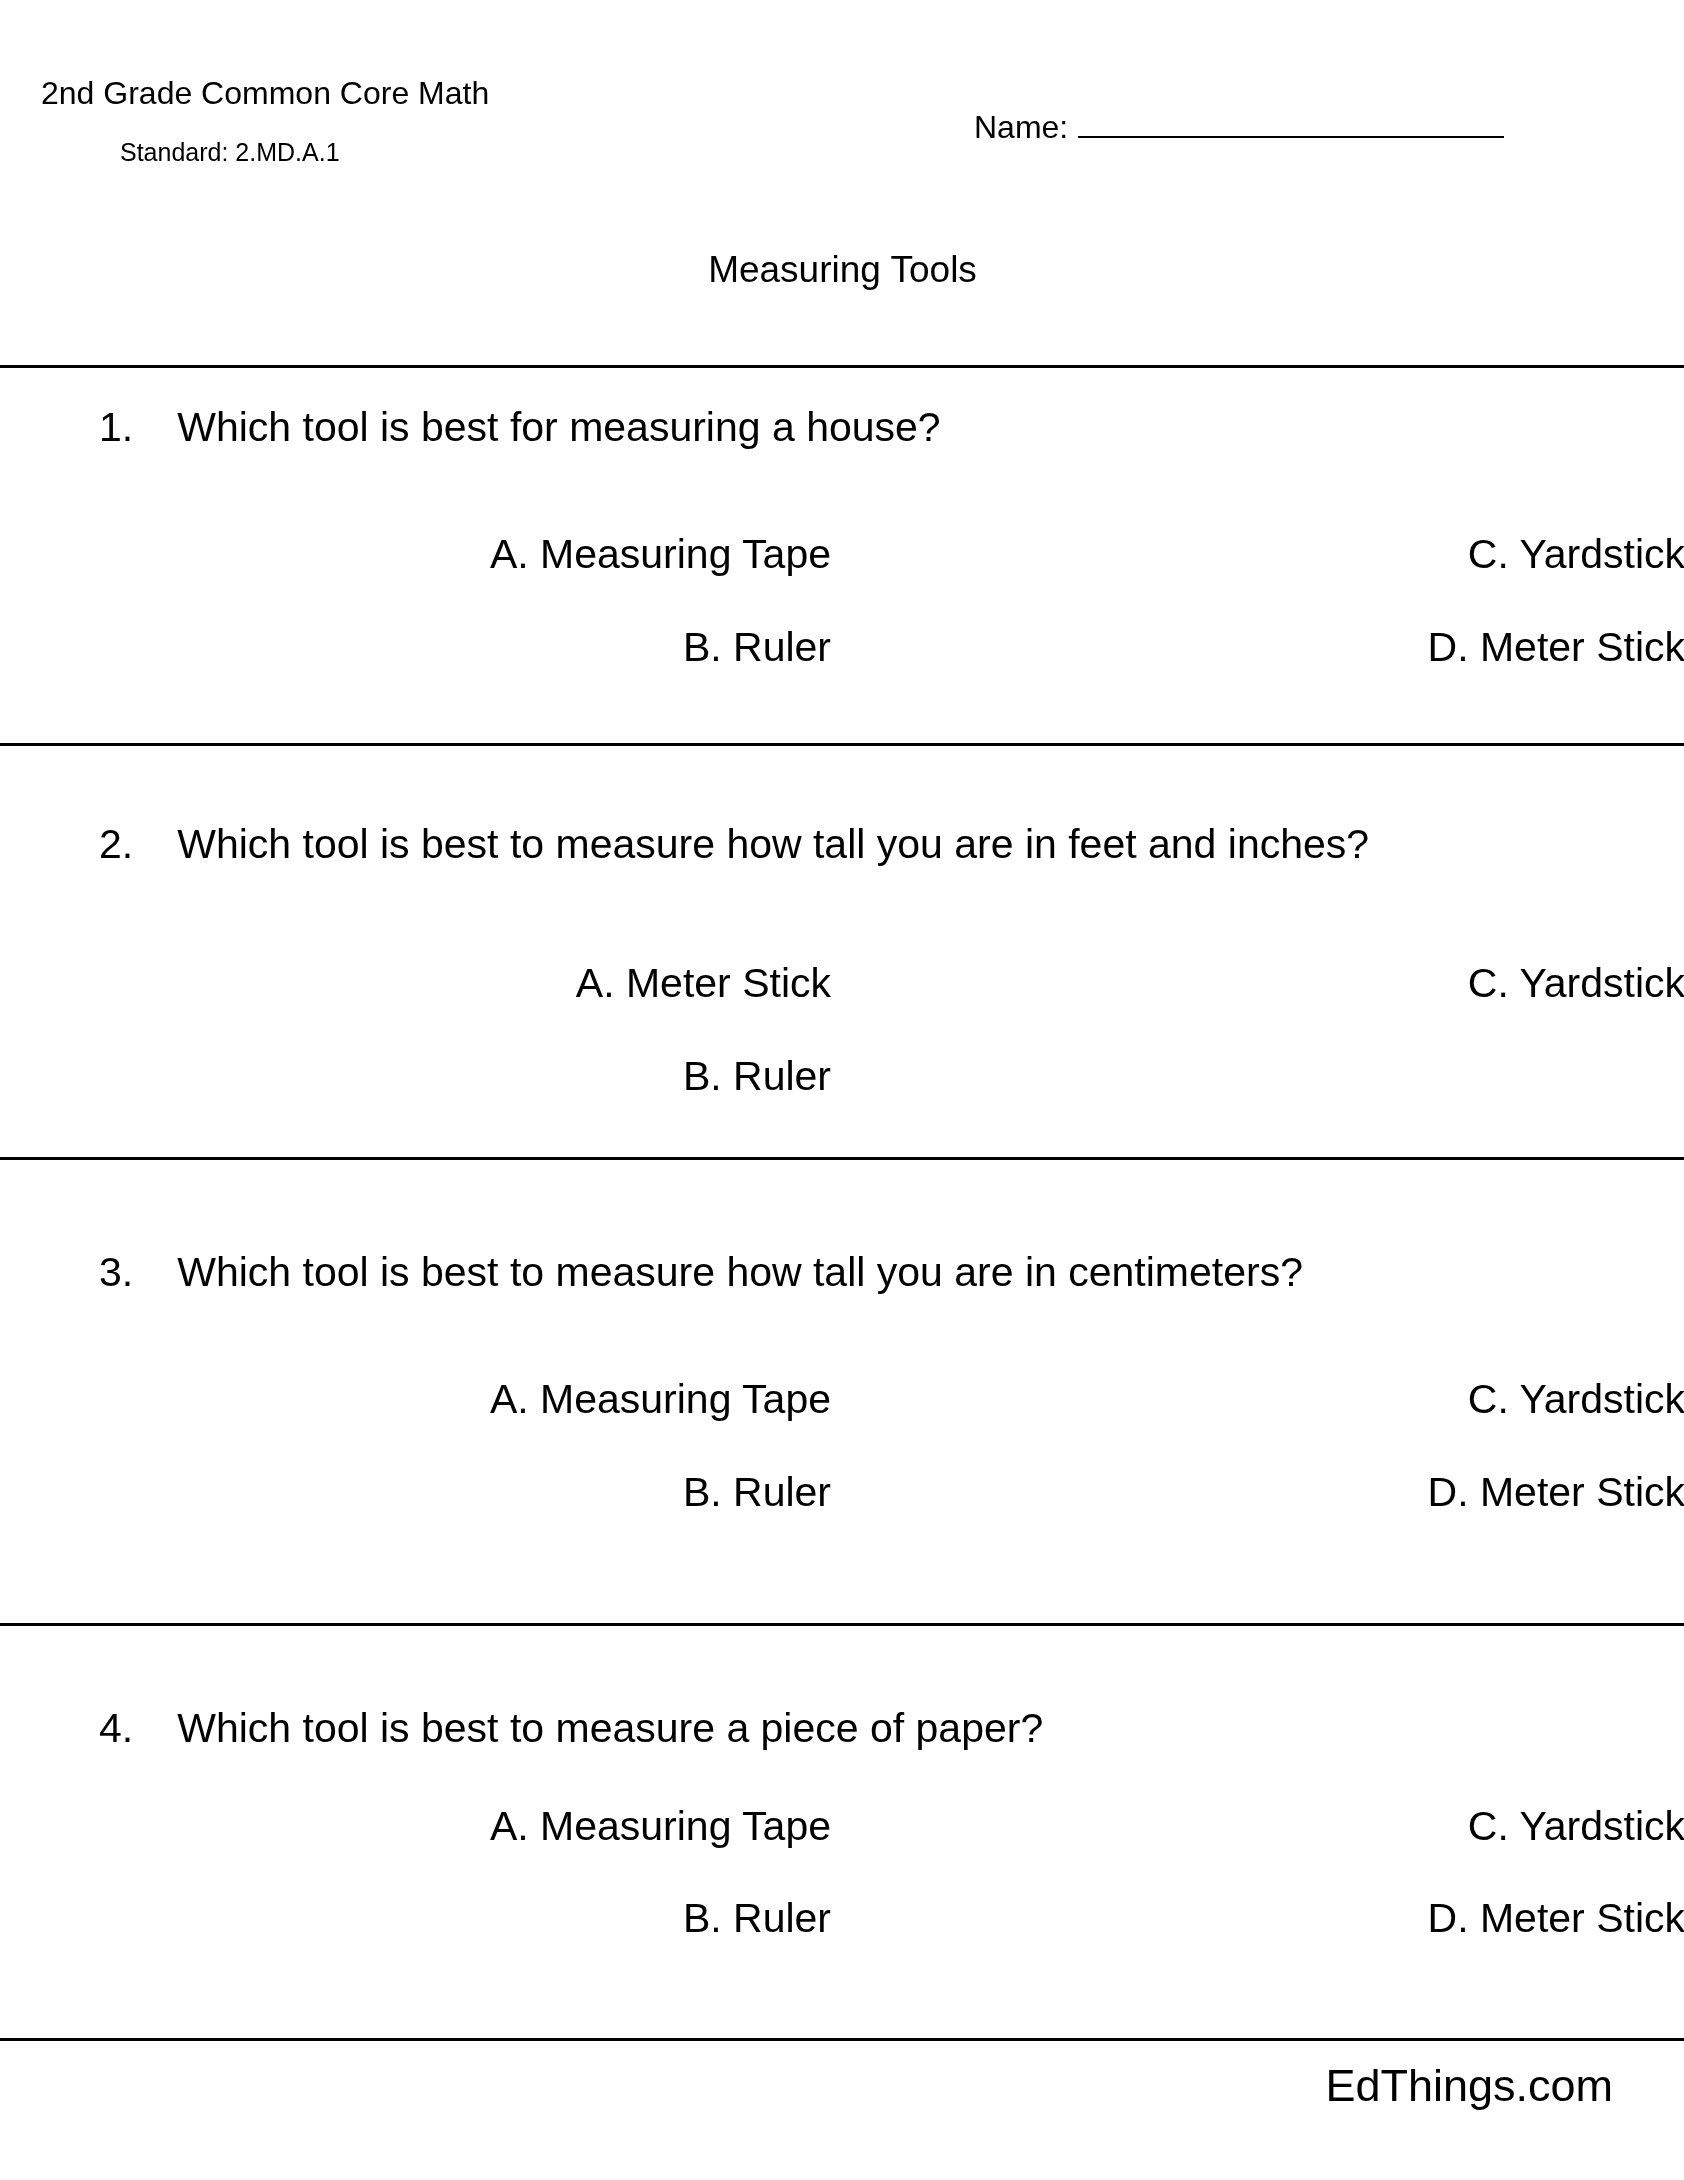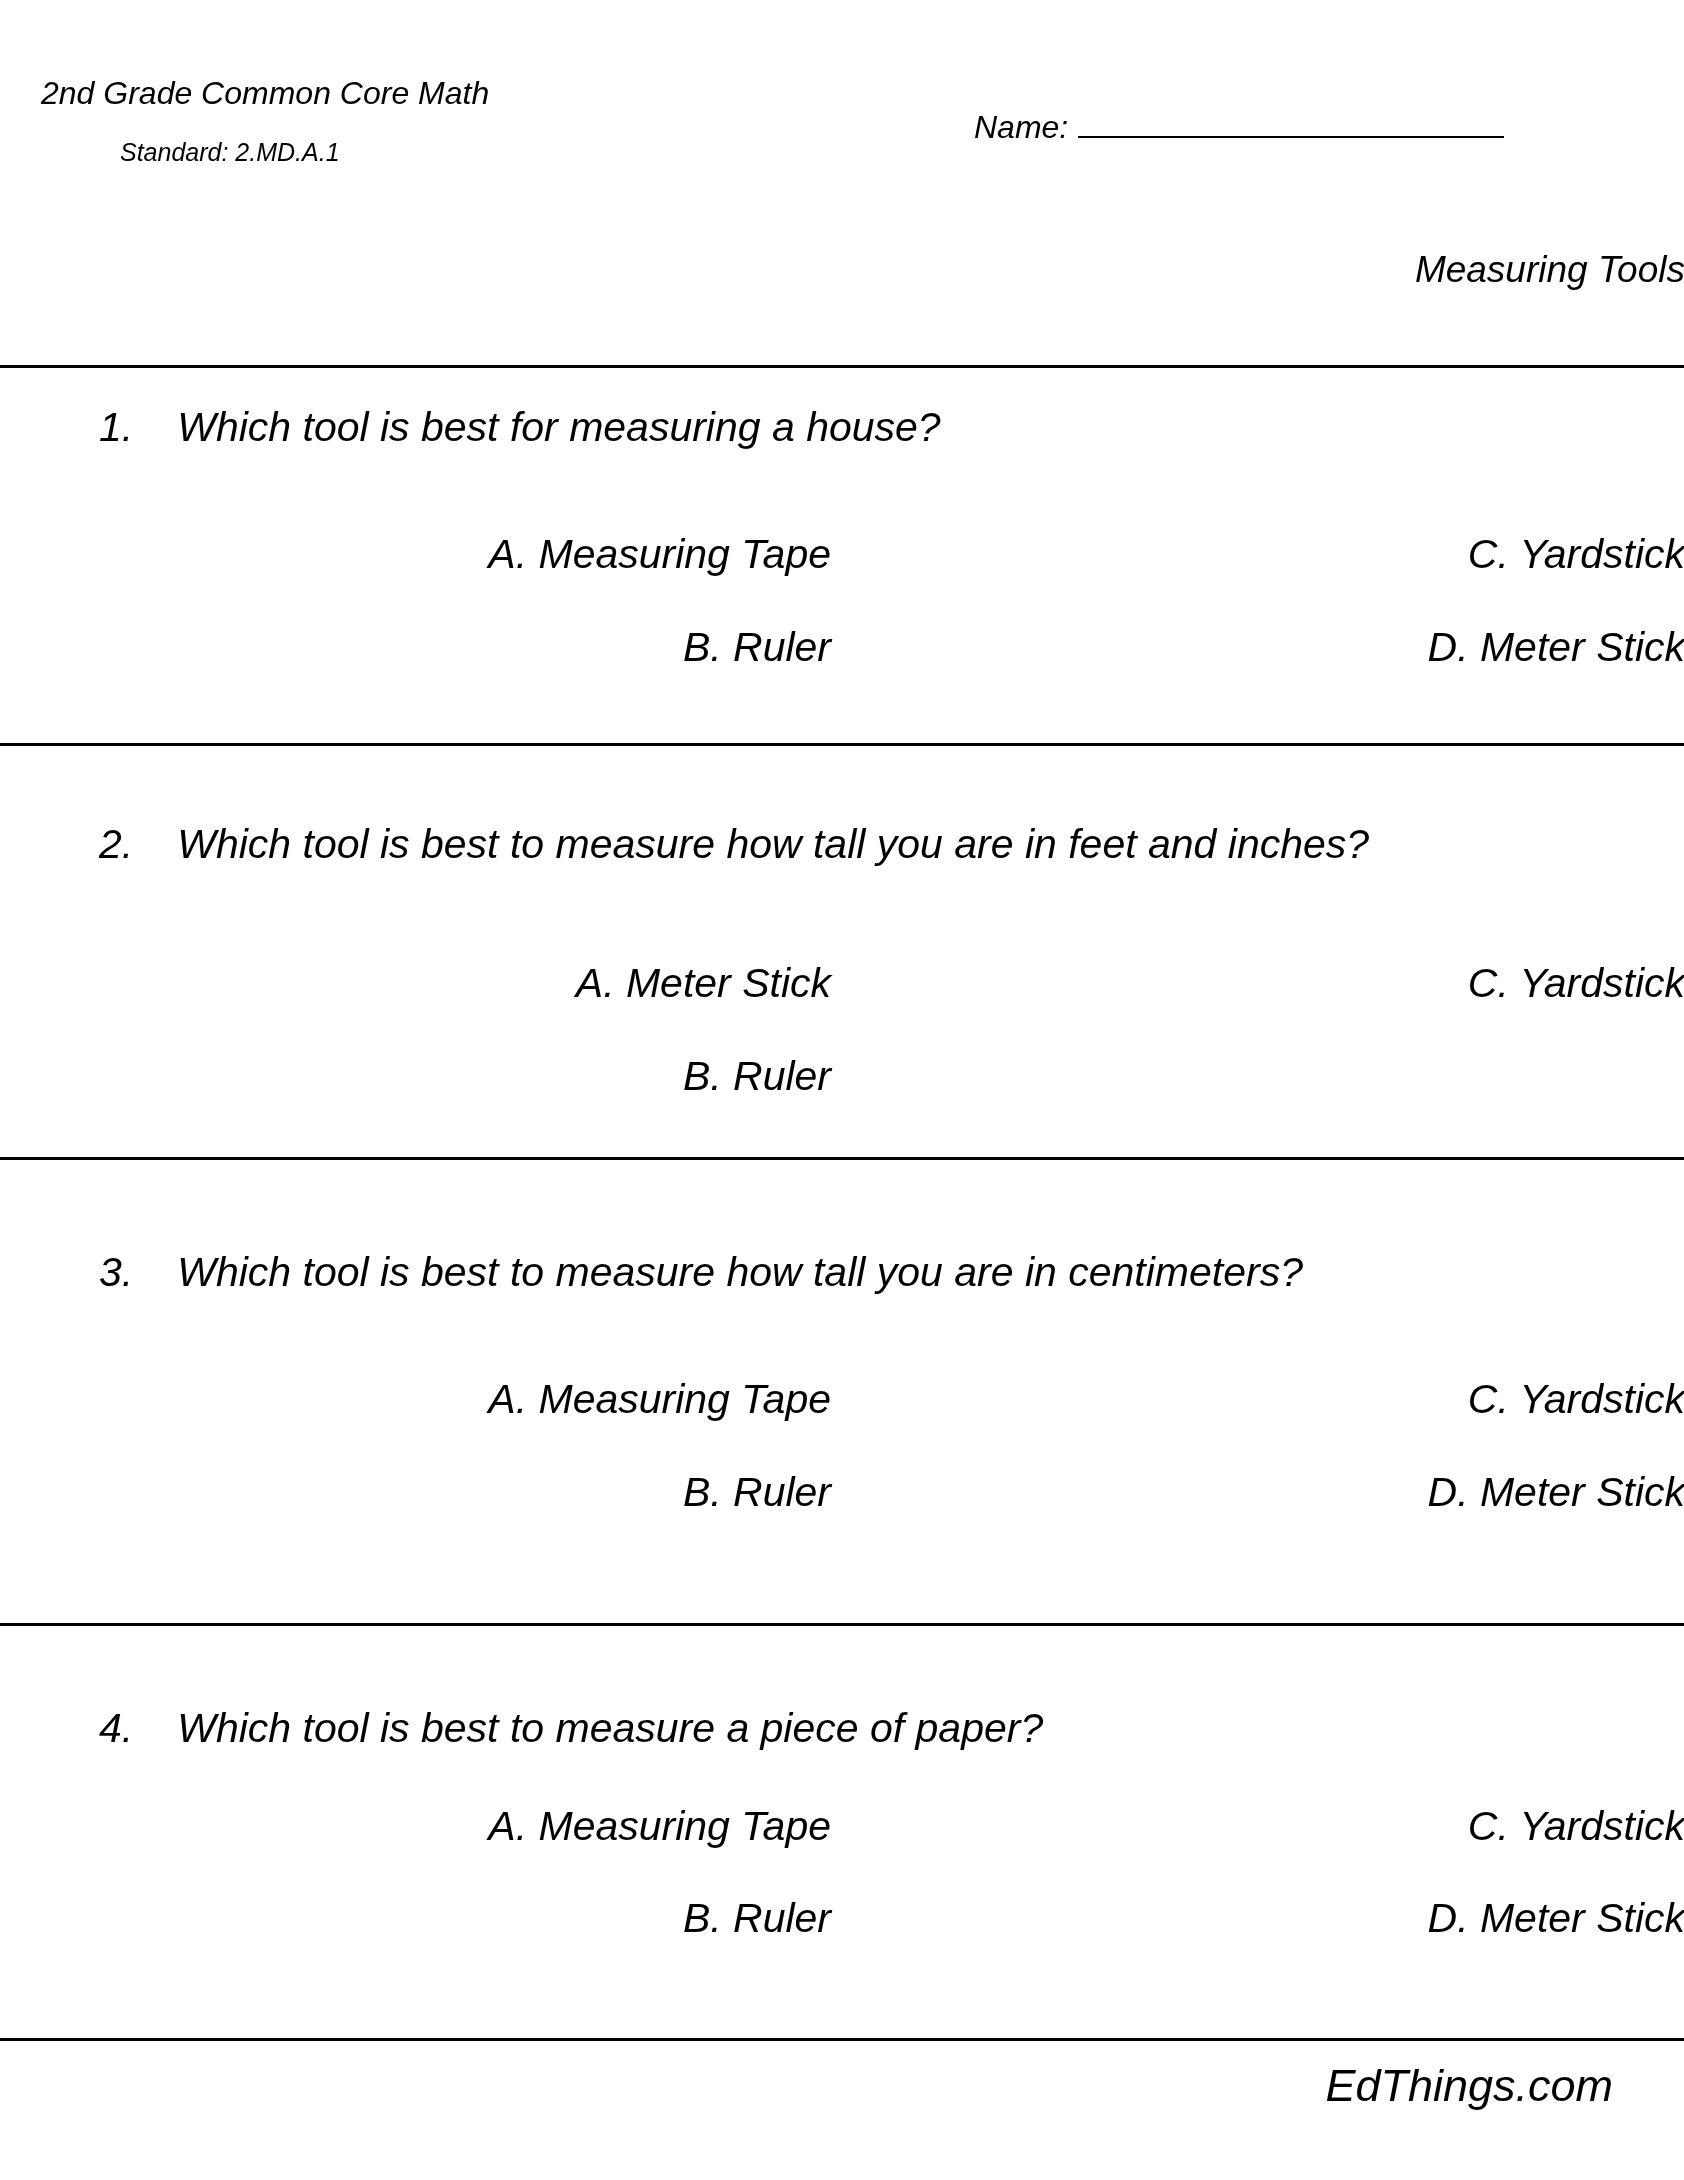--- a/index.html
+++ b/index.html
@@ -9,21 +9,20 @@
     background: #ffffff;
   }
   .page {
     position: relative;
     width: 1685px;
     height: 2181px;
     background: #ffffff;
     color: #000000;
     font-family: "Liberation Sans", "DejaVu Sans", sans-serif;
     overflow: hidden;
-    font-style: italic;
   }
 
   
   .hdr-course {
     position: absolute;
     left: 41px;
     top: 75px;
     font-size: 32px;
     white-space: nowrap;
   }
@@ -49,21 +48,21 @@
     margin-left: 10.2px;
     vertical-align: baseline;
   }
 
   
   .title {
     position: absolute;
     left: 0;
     width: 100%;
     top: 249px;
-    text-align: right;
+    text-align: center;
     font-size: 37px;
   }
 
   
   .divider {
     position: absolute;
     left: 0;
     width: 100%;
     height: 0;
     border-top: 3.4px solid #000;

